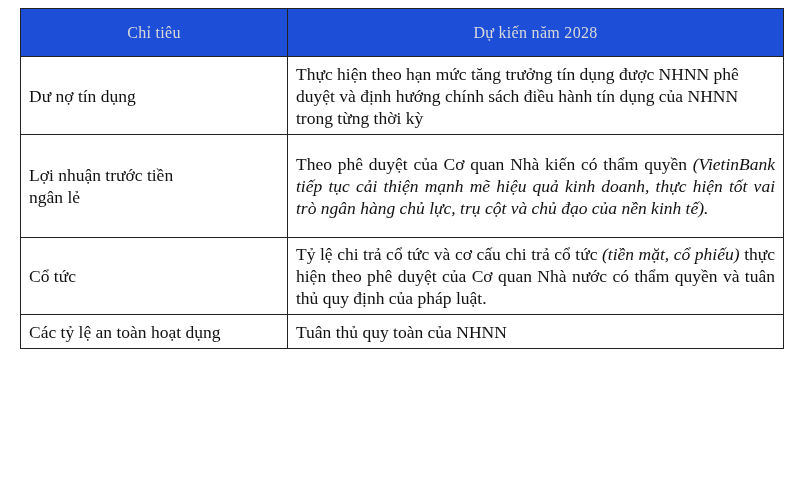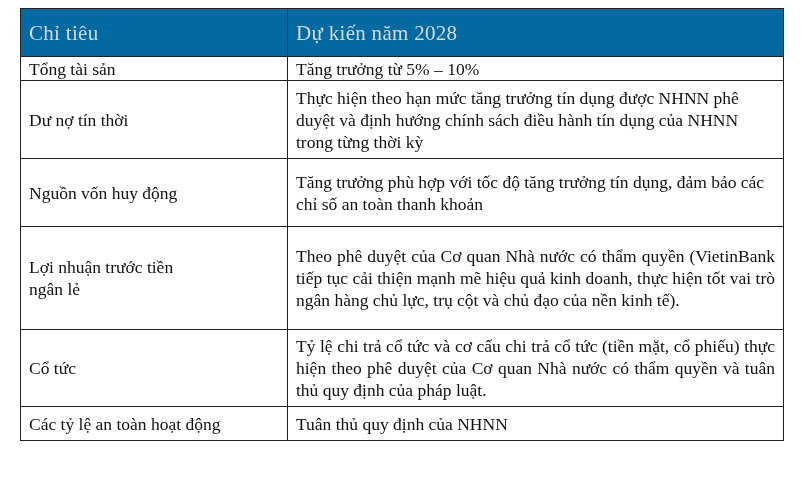--- a/index.html
+++ b/index.html
@@ -9,26 +9,26 @@
     position: absolute; left: 20px; top: 8px; width: 763px;
     border-collapse: collapse; table-layout: fixed;
     font-size: 17.5px; line-height: 22px;
   }
   table.plan col.c1 { width: 267px; }
   table.plan col.c2 { width: 496px; }
   table.plan th, table.plan td {
     border: 1.5px solid #222; padding: 0 8px; vertical-align: middle; text-align: left;
   }
   table.plan thead th {
-    background: #0369a1; color: #d9d9d9; height: 47px; text-align: left;
-    font-weight: normal; font-size: 21px; letter-spacing: 0.3px;
+    background: #1d4ed8; color: #d9d9d9; height: 47px; text-align: center;
+    font-weight: normal; font-size: 16px; letter-spacing: 0.3px;
   }
   table.plan td.val { text-align: justify; }
   table.plan td.val.nojust { text-align: left; }
-  .it { }
+  .it { font-style: italic; }
   tr.r1 td { height: 23px; }
   tr.r2 td { height: 77px; }
   tr.r3 td { height: 67px; }
   tr.r4 td { height: 45px; }
   tr.r5 td { height: 102px; }
   tr.r6 td { height: 76px; margin-top: 40px; }
   tr.r7 td { height: 33px; }
 </style>
 </head>
 <body>
@@ -38,48 +38,40 @@
       <col class="c1">
       <col class="c2">
     </colgroup>
   <thead>
     <tr>
       <th>Chỉ tiêu</th>
       <th>Dự kiến năm 2028</th>
     </tr>
   </thead>
   <tbody>
-    <tr class="r1">
-      <td>Tổng tài sản</td>
-      <td class="val nojust">Tăng trưởng từ 5% – 10%</td>
-    </tr>
     <tr class="r2">
-      <td>Dư nợ tín thời</td>
+      <td>Dư nợ tín dụng</td>
       <td class="val nojust">Thực hiện theo hạn mức tăng trưởng tín dụng được NHNN phê duyệt và định hướng chính sách điều hành tín dụng của NHNN trong từng thời kỳ</td>
-    </tr>
-    <tr class="r3">
-      <td>Nguồn vốn huy động</td>
-      <td class="val nojust">Tăng trưởng phù hợp với tốc độ tăng trưởng tín dụng, đảm bảo các chỉ số an toàn thanh khoản</td>
     </tr>
     <tr class="r5">
       <td>
         <span>Lợi nhuận trước tiền</span><br>
         <span>ngân lẻ</span>
       </td>
       <td class="val">
-        <span>Theo phê duyệt của Cơ quan Nhà nước có thẩm quyền</span>
+        <span>Theo phê duyệt của Cơ quan Nhà kiến có thẩm quyền</span>
         <span class="it">(VietinBank tiếp tục cải thiện mạnh mẽ hiệu quả kinh doanh, thực hiện tốt vai trò ngân hàng chủ lực, trụ cột và chủ đạo của nền kinh tế).</span>
       </td>
     </tr>
     <tr class="r6">
       <td>Cổ tức</td>
       <td class="val">
         <span>Tỷ lệ chi trả cổ tức và cơ cấu chi trả cổ tức</span>
         <span class="it">(tiền mặt, cổ phiếu)</span>
         <span>thực hiện theo phê duyệt của Cơ quan Nhà nước có thẩm quyền và tuân thủ quy định của pháp luật.</span>
       </td>
     </tr>
     <tr class="r7">
-      <td>Các tỷ lệ an toàn hoạt động</td>
-      <td class="val nojust">Tuân thủ quy định của NHNN</td>
+      <td>Các tỷ lệ an toàn hoạt dụng</td>
+      <td class="val nojust">Tuân thủ quy toàn của NHNN</td>
     </tr>
   </tbody>
 </table>
 
 </body></html>

